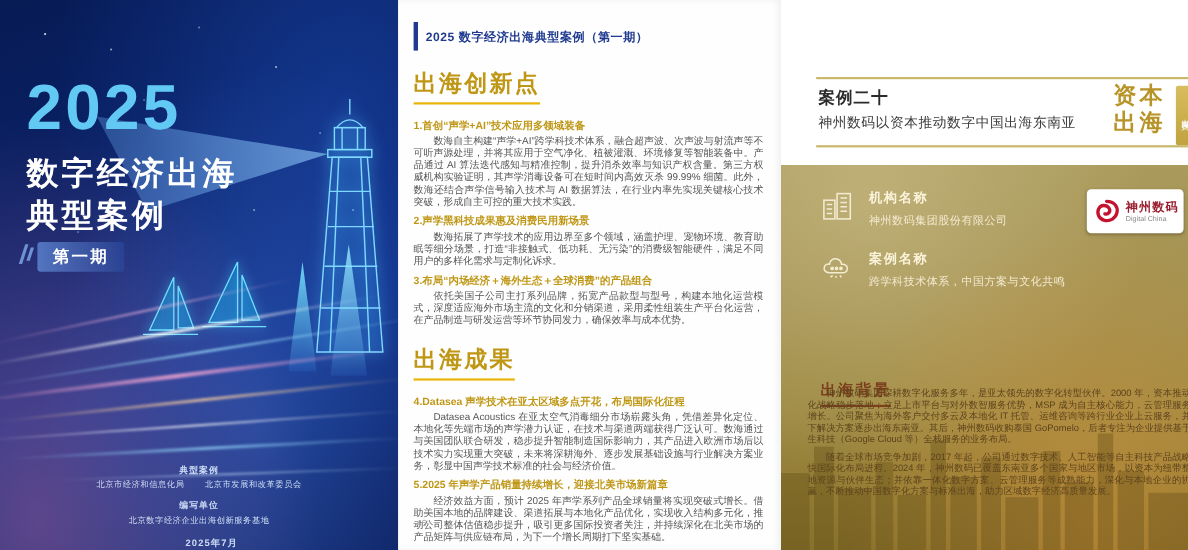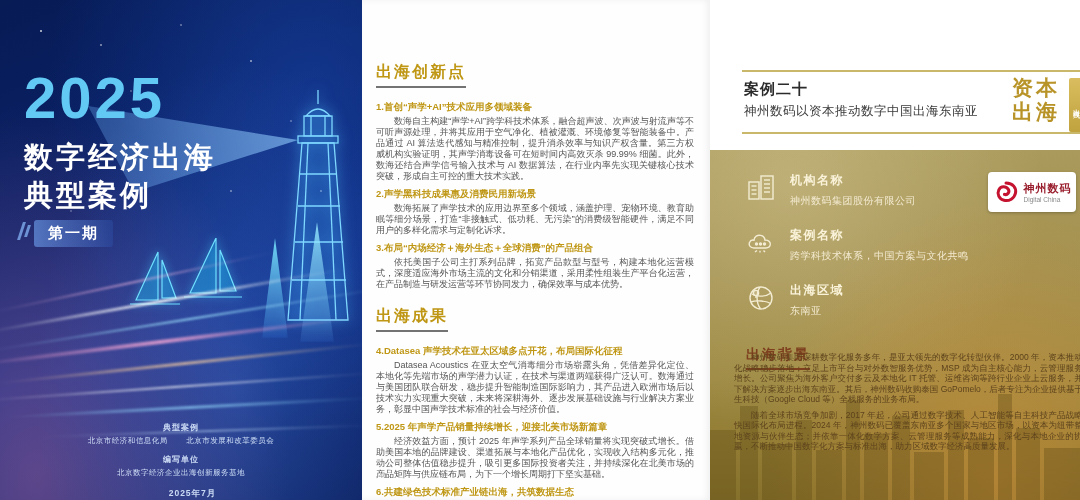--- a/index.html
+++ b/index.html
@@ -56,22 +56,22 @@
   .cf-date{font-size:8.5px;font-weight:bold;margin-top:10px;letter-spacing:1px;padding-left:23px;}
 
   
   .page-mid{position:absolute;left:362px;top:0;width:348px;height:500px;background:#fefefe;
     box-shadow:inset -3px 0 6px rgba(0,0,0,.06);}
   .running-header{position:absolute;left:14px;top:20px;display:flex;align-items:center;}
   .running-header .bar{width:4px;height:26px;background:#1f3a8f;margin-right:7px;}
   .running-header .rh-text{font-size:11px;font-weight:bold;color:#1f3a8f;letter-spacing:.5px;}
   .mid-content{position:absolute;left:14px;right:16px;top:56px;}
   .sec{margin-bottom:10px;}
-  .sec-title{display:inline-block;font-size:16px;font-weight:bold;color:#bf9715;letter-spacing:2px;
-    border-bottom:2px solid #737373;padding-bottom:3px;margin:6px 0 7px 0;}
+  .sec-title{display:inline-block;font-size:21px;font-weight:bold;color:#bf9715;letter-spacing:2px;
+    border-bottom:2px solid #eab308;padding-bottom:3px;margin:6px 0 7px 0;}
   .sub{font-size:9.5px;font-weight:bold;color:#bf9715;margin:6px 0 2px 0;}
   .mid-body{font-size:9px;line-height:11px;color:#555;text-align:justify;text-indent:2em;margin:0 0 2px 0;}
   .page-num{position:absolute;left:14px;bottom:20px;font-size:8px;color:#999;}
 
   
   .page-right{position:absolute;left:710px;top:0;width:406px;height:500px;background:#ffffff;overflow:hidden;}
   .rule{position:absolute;left:32px;right:6px;height:2px;background:#c9b76a;}
   .rule-top{top:70px;}
   .rule-bot{top:132px;}
   .case-label{position:absolute;left:34px;top:80px;font-size:15px;font-weight:bold;color:#2b2b2b;letter-spacing:1px;}
@@ -161,20 +161,24 @@
         <span>北京市经济和信息化局</span>
         <span>北京市发展和改革委员会</span>
       </div>
       <div class="cf-label">编写单位</div>
       <div class="cf-orgs">北京数字经济企业出海创新服务基地</div>
       <div class="cf-date">2025年7月</div>
     </div>
   </section>
 
   <section class="page-mid">
+    <div class="running-header">
+      <span class="bar"></span>
+      <span class="rh-text">2025 数字经济出海典型案例（第一期）</span>
+    </div>
     <div class="mid-content" id="mid-sections">
         <div class="sec"><div class="sec-title">出海创新点</div><br><div class="sub">1.首创“声学+AI”技术应用多领域装备</div><p class="mid-body">数海自主构建“声学+AI”跨学科技术体系，融合超声波、次声波与射流声等不可听声源处理，并将其应用于空气净化、植被灌溉、环境修复等智能装备中。产品通过 AI 算法迭代感知与精准控制，提升消杀效率与知识产权含量。第三方权威机构实验证明，其声学消毒设备可在短时间内高效灭杀 99.99% 细菌。此外，数海还结合声学信号输入技术与 AI 数据算法，在行业内率先实现关键核心技术突破，形成自主可控的重大技术实践。</p><div class="sub">2.声学黑科技成果惠及消费民用新场景</div><p class="mid-body">数海拓展了声学技术的应用边界至多个领域，涵盖护理、宠物环境、教育助眠等细分场景，打造“非接触式、低功耗、无污染”的消费级智能硬件，满足不同用户的多样化需求与定制化诉求。</p><div class="sub">3.布局“内场经济＋海外生态＋全球消费”的产品组合</div><p class="mid-body">依托美国子公司主打系列品牌，拓宽产品款型与型号，构建本地化运营模式，深度适应海外市场主流的文化和分销渠道，采用柔性组装生产平台化运营，在产品制造与研发运营等环节协同发力，确保效率与成本优势。</p></div>
         <div class="sec"><div class="sec-title">出海成果</div><br><div class="sub">4.Datasea 声学技术在亚太区域多点开花，布局国际化征程</div><p class="mid-body">Datasea Acoustics 在亚太空气消毒细分市场崭露头角，凭借差异化定位、本地化等先端市场的声学潜力认证，在技术与渠道两端获得广泛认可。数海通过与美国团队联合研发，稳步提升智能制造国际影响力，其产品进入欧洲市场后以技术实力实现重大突破，未来将深耕海外、逐步发展基础设施与行业解决方案业务，彰显中国声学技术标准的社会与经济价值。</p><div class="sub">5.2025 年声学产品销量持续增长，迎接北美市场新篇章</div><p class="mid-body">经济效益方面，预计 2025 年声学系列产品全球销量将实现突破式增长。借助美国本地的品牌建设、渠道拓展与本地化产品优化，实现收入结构多元化，推动公司整体估值稳步提升，吸引更多国际投资者关注，并持续深化在北美市场的产品矩阵与供应链布局，为下一个增长周期打下坚实基础。</p><div class="sub">6.共建绿色技术标准产业链出海，共筑数据生态</div></div>
       </div>
     <div class="page-num">-46-</div>
   </section>
 
   <section class="page-right">
     <div class="rule rule-top"></div>
     <div class="case-label">案例二十</div>
@@ -236,36 +240,20 @@
                   <path d="M9 25 L11 23.5"></path>
                   <path d="M14 25.5 L14 23.8"></path>
                   <path d="M19 25 L17.5 23.5"></path>
                 </g>
               </svg></div>
             <div>
               <div class="info-label">案例名称</div>
               <div class="info-value">跨学科技术体系，中国方案与文化共鸣</div>
             </div>
           </div>
-          <div class="info-row">
-            <div class="info-icon"><svg width="30" height="30" viewBox="0 0 30 30">
-                <g stroke="#f3ecd2" stroke-width="1.4" fill="none">
-                  <circle cx="15" cy="16" r="11"></circle>
-                  <path d="M6 12 C10 15 20 15 25 11"></path>
-                  <path d="M5 20 C10 18 21 19 24.5 21.5"></path>
-                  <path d="M14 5.2 C10 11 10 21 14.5 26.8"></path>
-                  <circle cx="10" cy="11" r="2.6" fill="rgba(243,236,210,.25)"></circle>
-                  <path d="M10 13.6 L10 16"></path>
-                </g>
-              </svg></div>
-            <div>
-              <div class="info-label">出海区域</div>
-              <div class="info-value">东南亚</div>
-            </div>
-          </div>
         </div>
 
       <div class="logo-box">
         <svg width="26" height="26" viewBox="0 0 26 26">
           <path d="M13 4 C20 4 23.5 9 22.5 14 C21.5 19.5 16 22.5 11 21.3 C6 20 3.8 15 5.8 10.8 C7.8 6.8 13 7 15.2 10.2 C17.2 13.2 14.4 16.4 11.4 15.4" stroke="#c4122f" stroke-width="3" fill="none" stroke-linecap="round"></path>
         </svg>
         <div class="logo-text">
           <div class="logo-cn">神州数码</div>
           <div class="logo-en">Digital China</div>
         </div>

